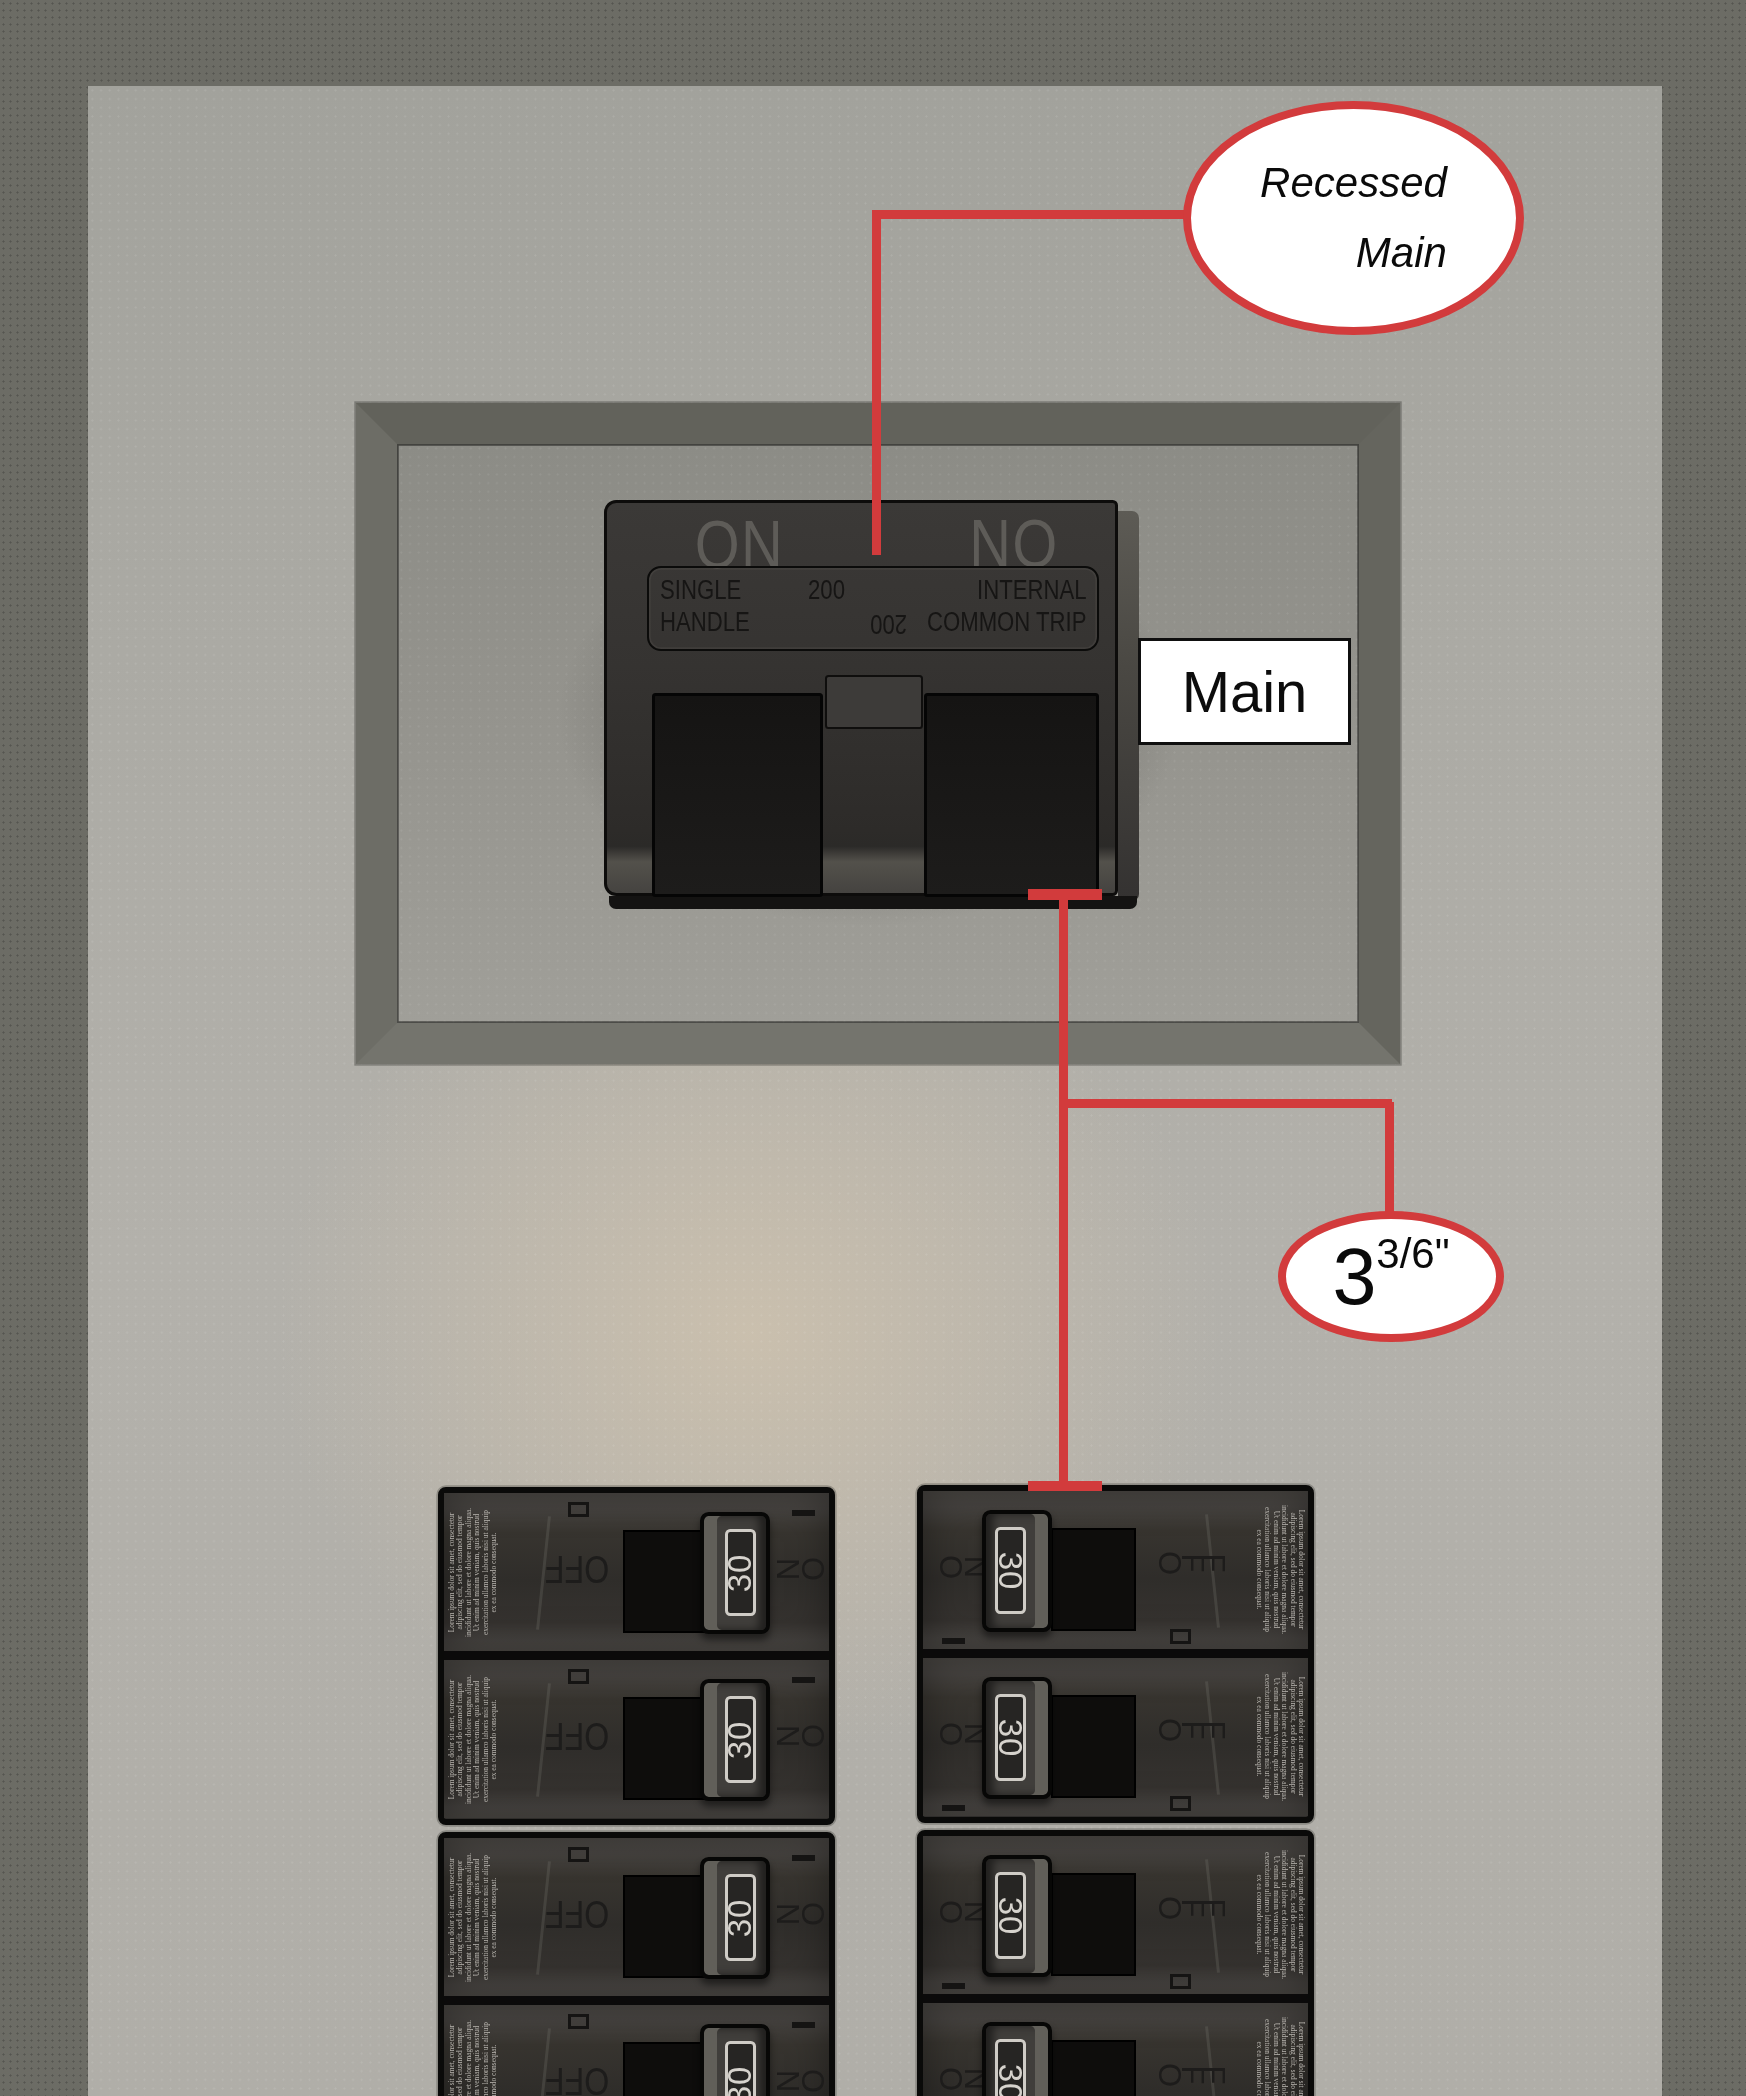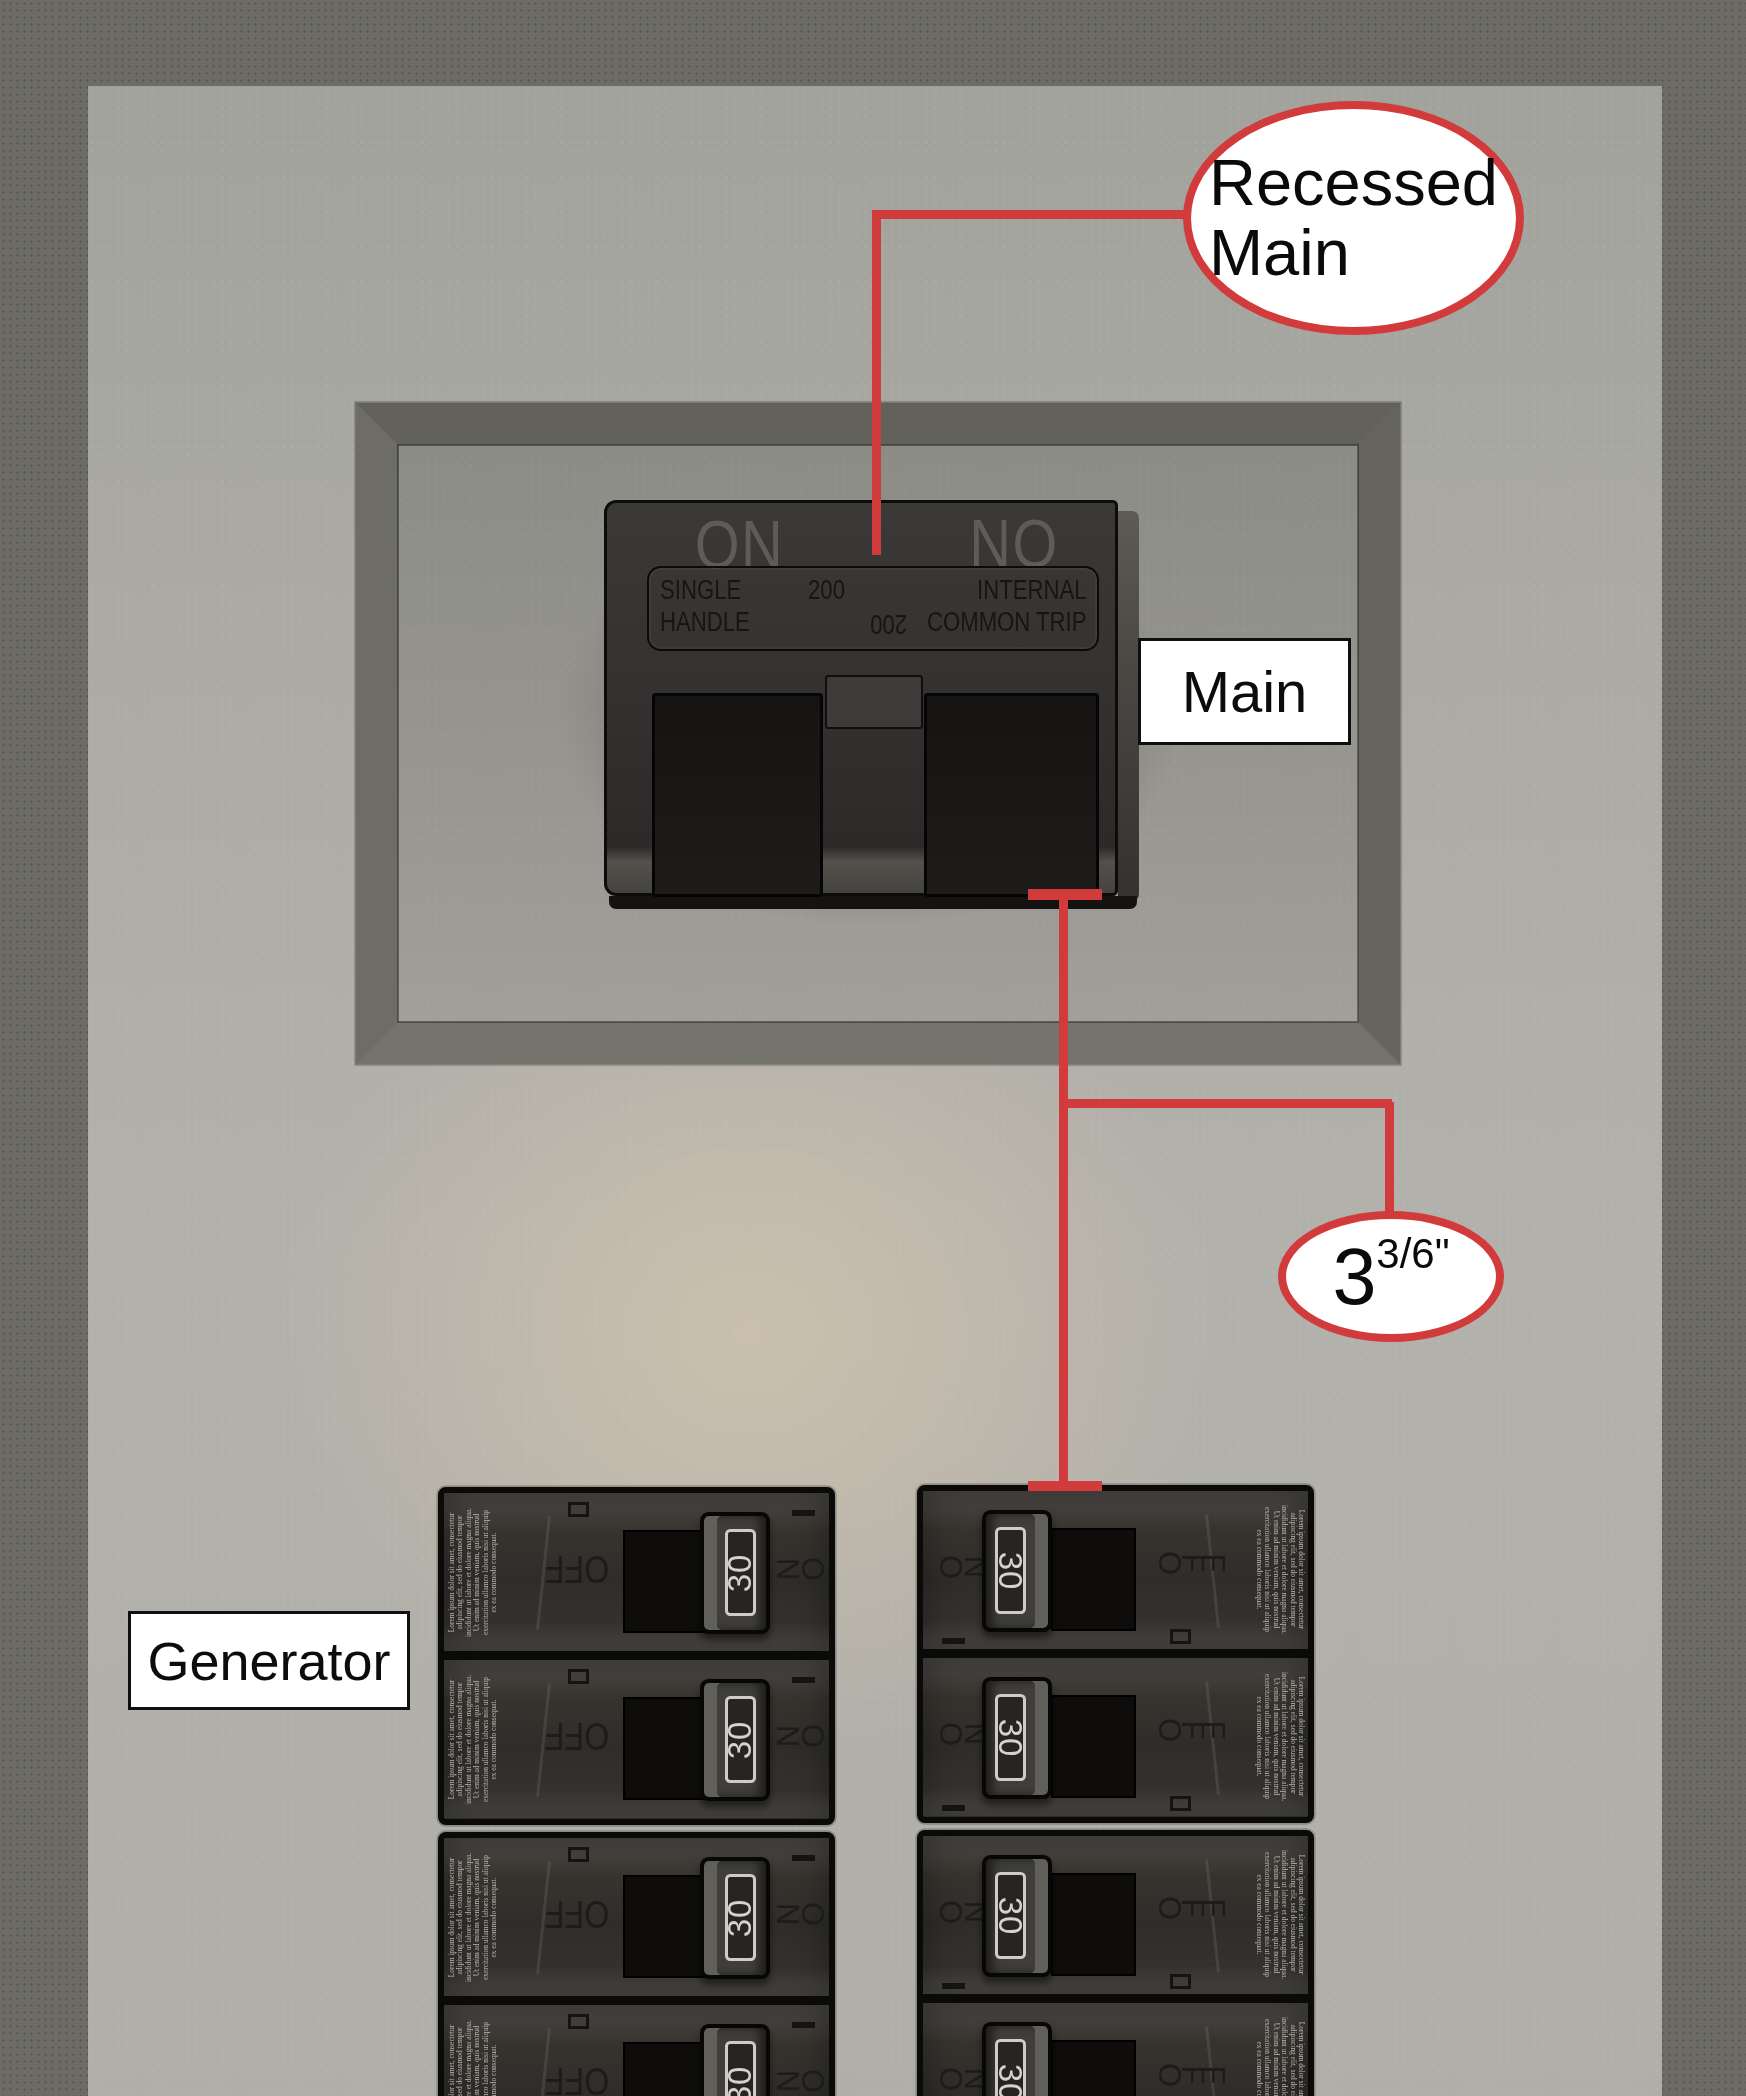--- a/index.html
+++ b/index.html
@@ -108,21 +108,21 @@
   .sq{position:absolute;width:21px;height:15px;box-sizing:border-box;border:3.5px solid #151413;}
   .dash{position:absolute;width:23px;height:6.1px;background:#151413;}
   .colL .sq{left:124px;top:8.7px;}  .colL .dash{left:348px;top:16.6px;}
   .colR .sq{left:247px;top:138px;} .colR .dash{left:19px;top:147px;}
   .mold{position:absolute;top:23px;width:2.6px;height:114px;background:rgba(125,122,116,.25);}
   .mold.m1{left:98px;transform:rotate(6deg);}
   .mold.m2{left:288px;transform:rotate(-6deg);}
 
   
   #ellipse-recessed{left:1183px;top:101px;width:341px;height:234px;}
-  #ellipse-recessed .txt{font-size:65px;line-height:70px;text-align:left;}
+  #ellipse-recessed .txt{font-size:42px;line-height:70px;text-align:right;font-style:italic;}
   #ellipse-dim{left:1278px;top:1211px;width:226px;height:131px;}
   #ellipse-dim .whole{font-size:79px;}
   #ellipse-dim .frac{font-size:42px;position:relative;top:-23px;}
   #box-main{left:1138px;top:638px;width:213px;height:107px;font-size:58px;}
   #box-generator{left:128px;top:1611px;width:282px;height:99px;font-size:54px;}
 </style>
 </head>
 <body>
 
 <div id="canvas">
@@ -355,18 +355,15 @@
 
   <div id="ellipse-dim" class="abs ellipse">
     <span class="whole">3</span>
       <span class="frac"><span>3/6</span><span>"</span></span>
   </div>
 
   <div id="box-main" class="abs labelbox">
     <span>Main</span>
   </div>
 
-  <div id="box-generator" class="abs labelbox">
-    <span>Generator</span>
-  </div>
 
 </div>
 
 
 </body></html>

